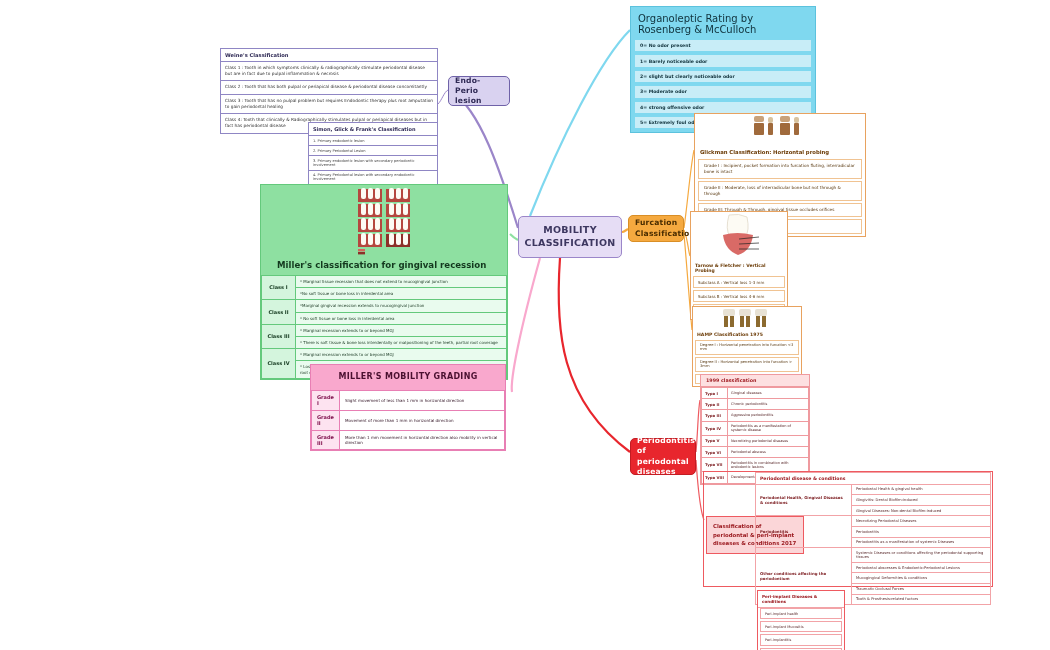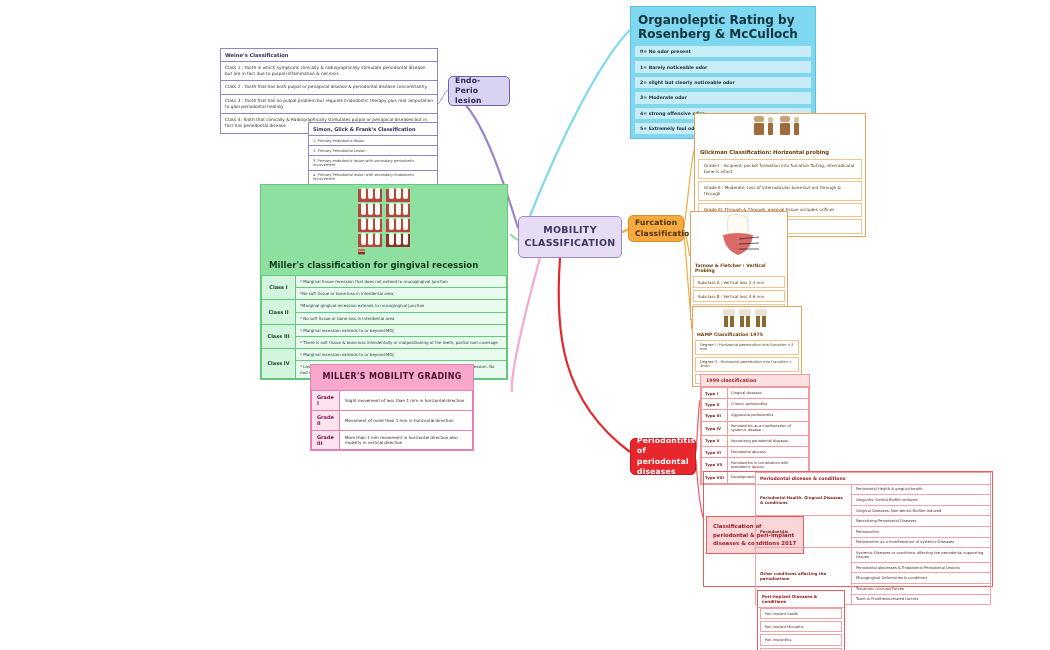--- a/index.html
+++ b/index.html
@@ -38,37 +38,37 @@
   .weine .row:last-child{ border-bottom:none; }
 
   
   .sgf{ left:308px; top:122px; width:130px; border:1px solid #8f86c4; }
   .sgf .hd{ font-size:5px; color:#2f2a55; padding:3px 4px; border-bottom:1px solid #8f86c4;}
   .sgf .row{ font-size:3.6px; color:#444; padding:2.6px 4px; border-bottom:1px solid #8f86c4;}
   .sgf .row:last-child{ border-bottom:none; }
 
   
   .organ{ left:630px; top:6px; width:186px; background:#7fd8ef; padding:3px; border:1px solid #5cc2dd;}
-  .organ .hd{ font-size:12px; color:#10323c; padding:3px 4px 4px 4px; font-weight:bold;}
+  .organ .hd{ font-size:10px; color:#10323c; padding:3px 4px 4px 4px; font-weight:normal;}
   .organ .row{ font-size:4.6px; color:#10323c; padding:3.2px 5px; background:#c8edf7;
      border:1px solid #7fd8ef; margin-bottom:2px; font-weight:bold;}
   .organ .row:last-child{ margin-bottom:0; }
 
   
   .miller{ left:260px; top:184px; width:248px; background:#8ee0a1; border:1px solid #64c97c; }
   .miller .pic{ height:72px; display:flex; align-items:center; justify-content:center; }
-  .miller .hd{ font-size:8.6px; font-weight:bold; color:#13381e; padding:3px 8px 5px; }
+  .miller .hd{ font-size:8.6px; font-weight:bold; color:#13381e; padding:3px 8px 5px;margin-left:8px; }
   .miller table{ width:100%; border-collapse:collapse; }
   .miller td{ border:1px solid #64c97c; background:#e9fbee; color:#22402a;
      font-size:4px; padding:3px 4px; line-height:1.3;}
   .miller td.cls{ background:#d4f5dd; font-weight:bold; font-size:5px; width:34px;
      text-align:center; color:#13381e;}
 
   
-  .mob{ left:310px; top:364px; width:164px; background:#f9a8cd; border:1px solid #e87fb4;}
+  .mob{ left:310px; top:364px; width:196px; background:#f9a8cd; border:1px solid #e87fb4;}
   .mob .hd{ font-size:8px; font-weight:bold; color:#4a1030; text-align:center;
      padding:6px 4px 7px; line-height:1.5; letter-spacing:.3px;}
   .mob table{ width:100%; border-collapse:collapse;}
   .mob td{ border:1px solid #e87fb4; background:#ffffff; font-size:4.1px; color:#3c2030;
      padding:3.4px 5px;}
   .mob td.g{ background:#fde3f0; font-weight:bold; font-size:5px; width:26px; color:#80134f;}
 
   
   .glick{ left:694px; top:113px; width:172px; border:1px solid #e8a25f; background:#fff;}
   .glick .pic{ height:32px; display:flex; align-items:center; justify-content:center; gap:3px;}

